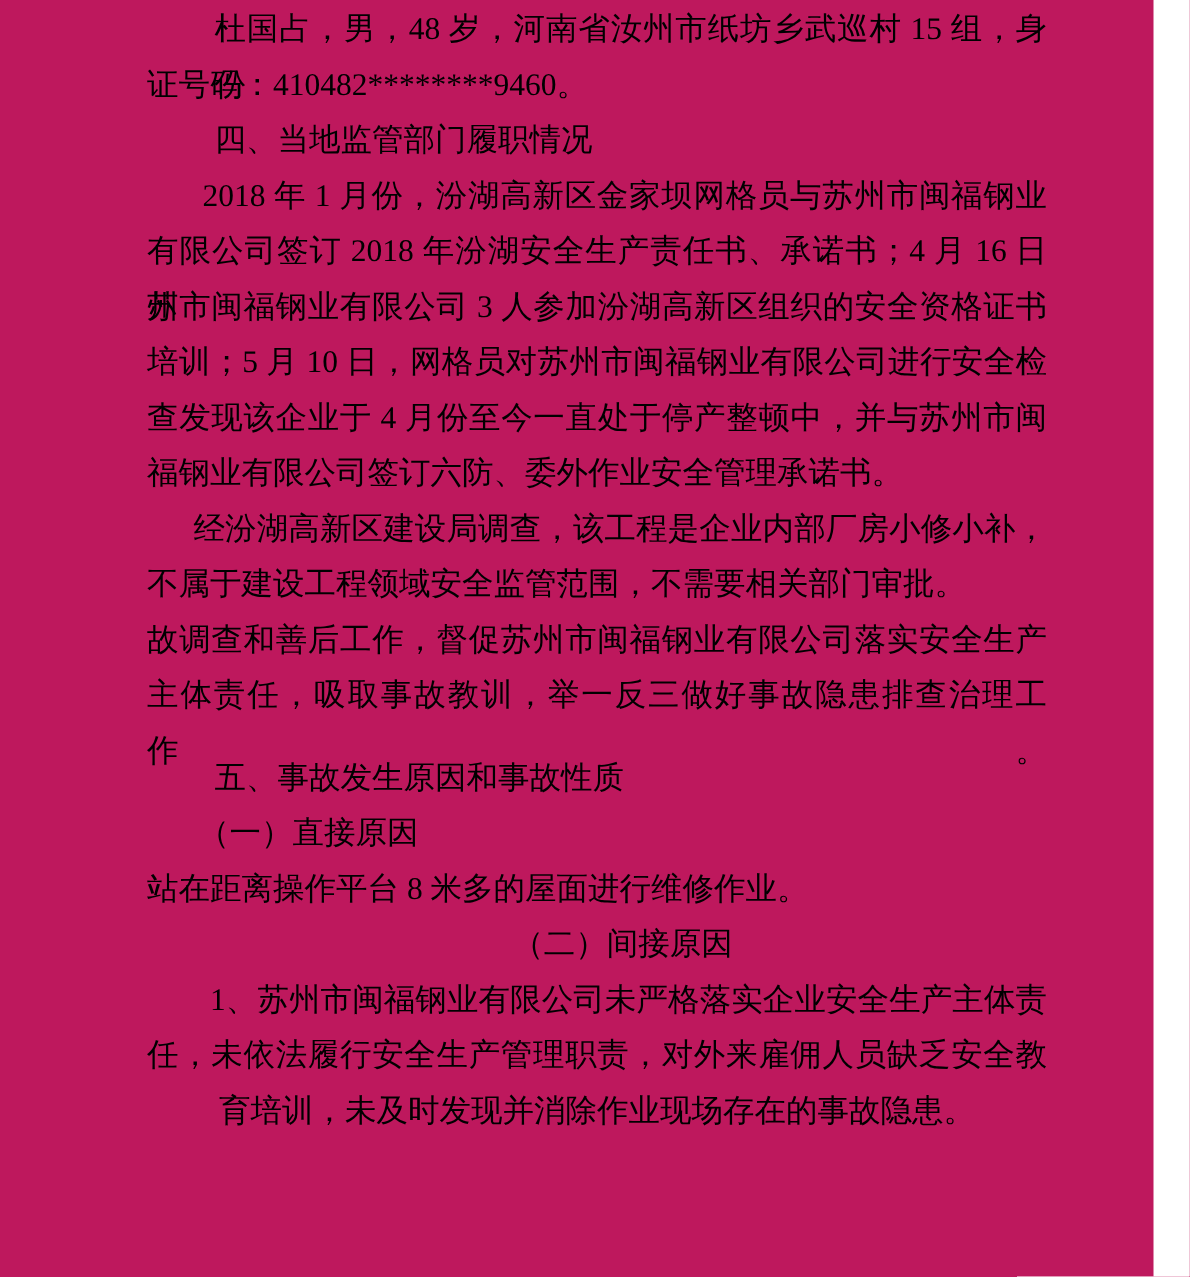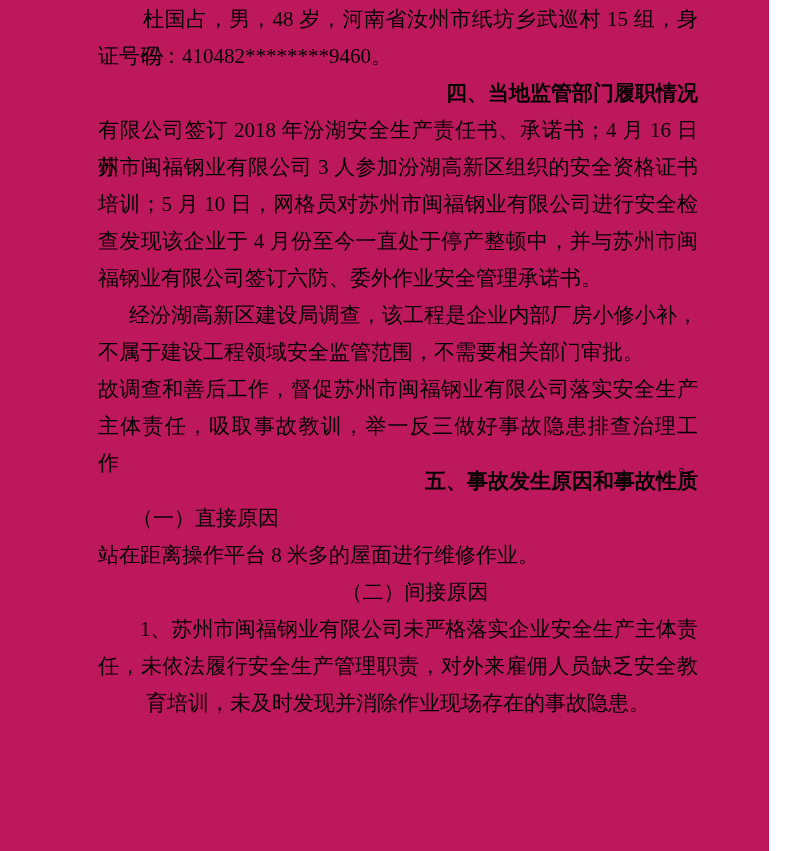--- a/index.html
+++ b/index.html
@@ -30,32 +30,32 @@
     color: #000000;
     white-space: nowrap;
     text-align: left;
   }
   .doc-line.justify {
     white-space: normal;
     text-align: justify;
     text-align-last: justify;
   }
   .doc-line.bold {
-    font-weight: bold;
-    text-align: right;
+    font-weight: normal;
   }
 </style>
 </head>
 <body>
 
 <div class="page">
   <div class="text-column">
       <div class="doc-line justify" style="padding-left: 45px;">杜国占，男，48 岁，河南省汝州市纸坊乡武巡村 15 组，身份</div>
       <div class="doc-line" style="padding-left: 0px;">证号码：410482********9460。</div>
       <div class="doc-line bold" style="padding-left: 45px;">四、当地监管部门履职情况</div>
+      <div class="doc-line justify" style="padding-left: 37px;">2018 年 1 月份，汾湖高新区金家坝网格员与苏州市闽福钢业</div>
       <div class="doc-line justify" style="padding-left: 0px;">有限公司签订 2018 年汾湖安全生产责任书、承诺书；4 月 16 日苏</div>
       <div class="doc-line justify" style="padding-left: 0px;">州市闽福钢业有限公司 3 人参加汾湖高新区组织的安全资格证书</div>
       <div class="doc-line justify" style="padding-left: 0px;">培训；5 月 10 日，网格员对苏州市闽福钢业有限公司进行安全检</div>
       <div class="doc-line justify" style="padding-left: 0px;">查发现该企业于 4 月份至今一直处于停产整顿中，并与苏州市闽</div>
       <div class="doc-line" style="padding-left: 0px;">福钢业有限公司签订六防、委外作业安全管理承诺书。</div>
       <div class="doc-line justify" style="padding-left: 31px;">经汾湖高新区建设局调查，该工程是企业内部厂房小修小补，</div>
       <div class="doc-line" style="padding-left: 0px;">不属于建设工程领域安全监管范围，不需要相关部门审批。</div>
       <div class="doc-line justify" style="padding-left: 0px; font-family: Liberation Serif, serif;">故调查和善后工作，督促苏州市闽福钢业有限公司落实安全生产</div>
       <div class="doc-line justify" style="padding-left: 0px;">主体责任，吸取事故教训，举一反三做好事故隐患排查治理工作。</div>
       <div class="doc-line bold" style="padding-left: 45px; margin-top: 18px;">五、事故发生原因和事故性质</div>

